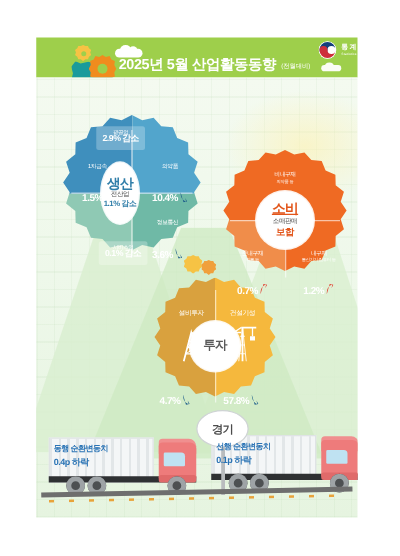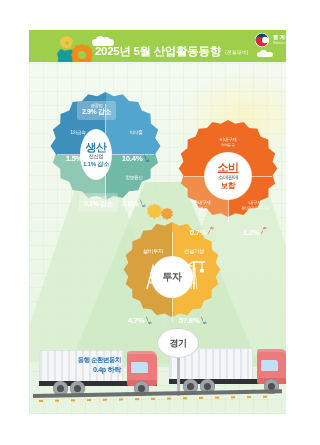--- a/index.html
+++ b/index.html
@@ -173,21 +173,21 @@
   .tk-box{position:absolute;left:0;top:0;width:86px;height:38px;background:#f1f3f4;
     background-image:repeating-linear-gradient(90deg,#e2e6e8 0 2px,#f4f6f7 2px 7px);
     border:1px solid #dfe3e5;}
   .tk-cab{position:absolute;top:4px;width:30px;height:34px;background:#ee7b7b;border-radius:3px 5px 2px 2px;}
   .tk-cab-top{position:absolute;top:0;width:30px;height:12px;background:#f08f8f;border-radius:3px 6px 0 0;}
   .tk-win{position:absolute;top:14px;width:17px;height:11px;background:#bfe2f2;border-radius:1px 3px 1px 1px;}
   .tk-bump{position:absolute;bottom:2px;width:30px;height:6px;background:#e06a6a;border-radius:2px;}
   .tk-chassis{position:absolute;bottom:6px;left:0;height:5px;background:#2f3133;}
   .wheel{position:absolute;bottom:-2px;width:15px;height:15px;border-radius:50%;background:#4d5052;
          box-shadow:inset 0 0 0 4px #9ea3a6;}
-  .tk-label{position:absolute;z-index:4;text-align:right;white-space:nowrap;}
+  .tk-label{position:absolute;z-index:4;text-align:left;white-space:nowrap;}
   .tk-l1{font-size:6.4px;font-weight:bold;color:#2b74b5;letter-spacing:-0.4px;line-height:1.35;}
   .tk-l2{font-size:7.2px;font-weight:bold;color:#2b74b5;letter-spacing:-0.4px;line-height:1.35;}
 
   .sign-post{position:absolute;left:148px;bottom:18px;width:3px;height:44px;background:#b9bcbe;}
   .sign-plate{position:absolute;left:128px;bottom:56px;width:42px;height:30px;border-radius:50%;
     background:#fff;border:1.5px solid #cfd3d5;display:flex;align-items:center;justify-content:center;}
   .sign-txt{font-size:9px;font-weight:bold;color:#4b4b4b;letter-spacing:-0.5px;}
 
   .mini-gear-y{position:absolute;left:118px;top:142px;width:15px;height:15px;background:#f6c344;
     clip-path:polygon(50% 0%,64% 6%,80% 6%,86% 20%,100% 30%,94% 46%,100% 62%,86% 72%,80% 88%,64% 88%,50% 100%,36% 88%,20% 88%,14% 72%,0% 62%,6% 46%,0% 30%,14% 20%,20% 6%,36% 6%);}
@@ -410,20 +410,24 @@
       <div class="truck" style="left:140px;bottom:22px;width:122px;height:46px;">
         <div class="tk-box" style="left:0;top:2px;width:84px;height:36px;"></div>
         <div class="tk-chassis" style="left:0;width:118px;bottom:8px;"></div>
         <div class="tk-cab-top" style="left:88px;top:3px;"></div>
         <div class="tk-cab" style="left:88px;top:6px;height:30px;"></div>
         <div class="tk-win" style="left:92px;top:14px;"></div>
         <div class="tk-bump" style="left:88px;bottom:8px;"></div>
         <div class="wheel" style="left:14px;"></div>
         <div class="wheel" style="left:31px;"></div>
         <div class="wheel" style="left:95px;"></div>
+        <div class="tk-label" style="left:4px;top:8px;width:78px;">
+          <div class="tk-l1">선행 순환변동치</div>
+          <div class="tk-l2">0.1p 하락</div>
+        </div>
       </div>
 
       <div class="sign-post"></div>
       <div class="sign-plate">
         <span class="sign-txt">경기</span>
       </div>
 
       <div class="road"></div>
       <div class="road-dash"></div>
     </div>

